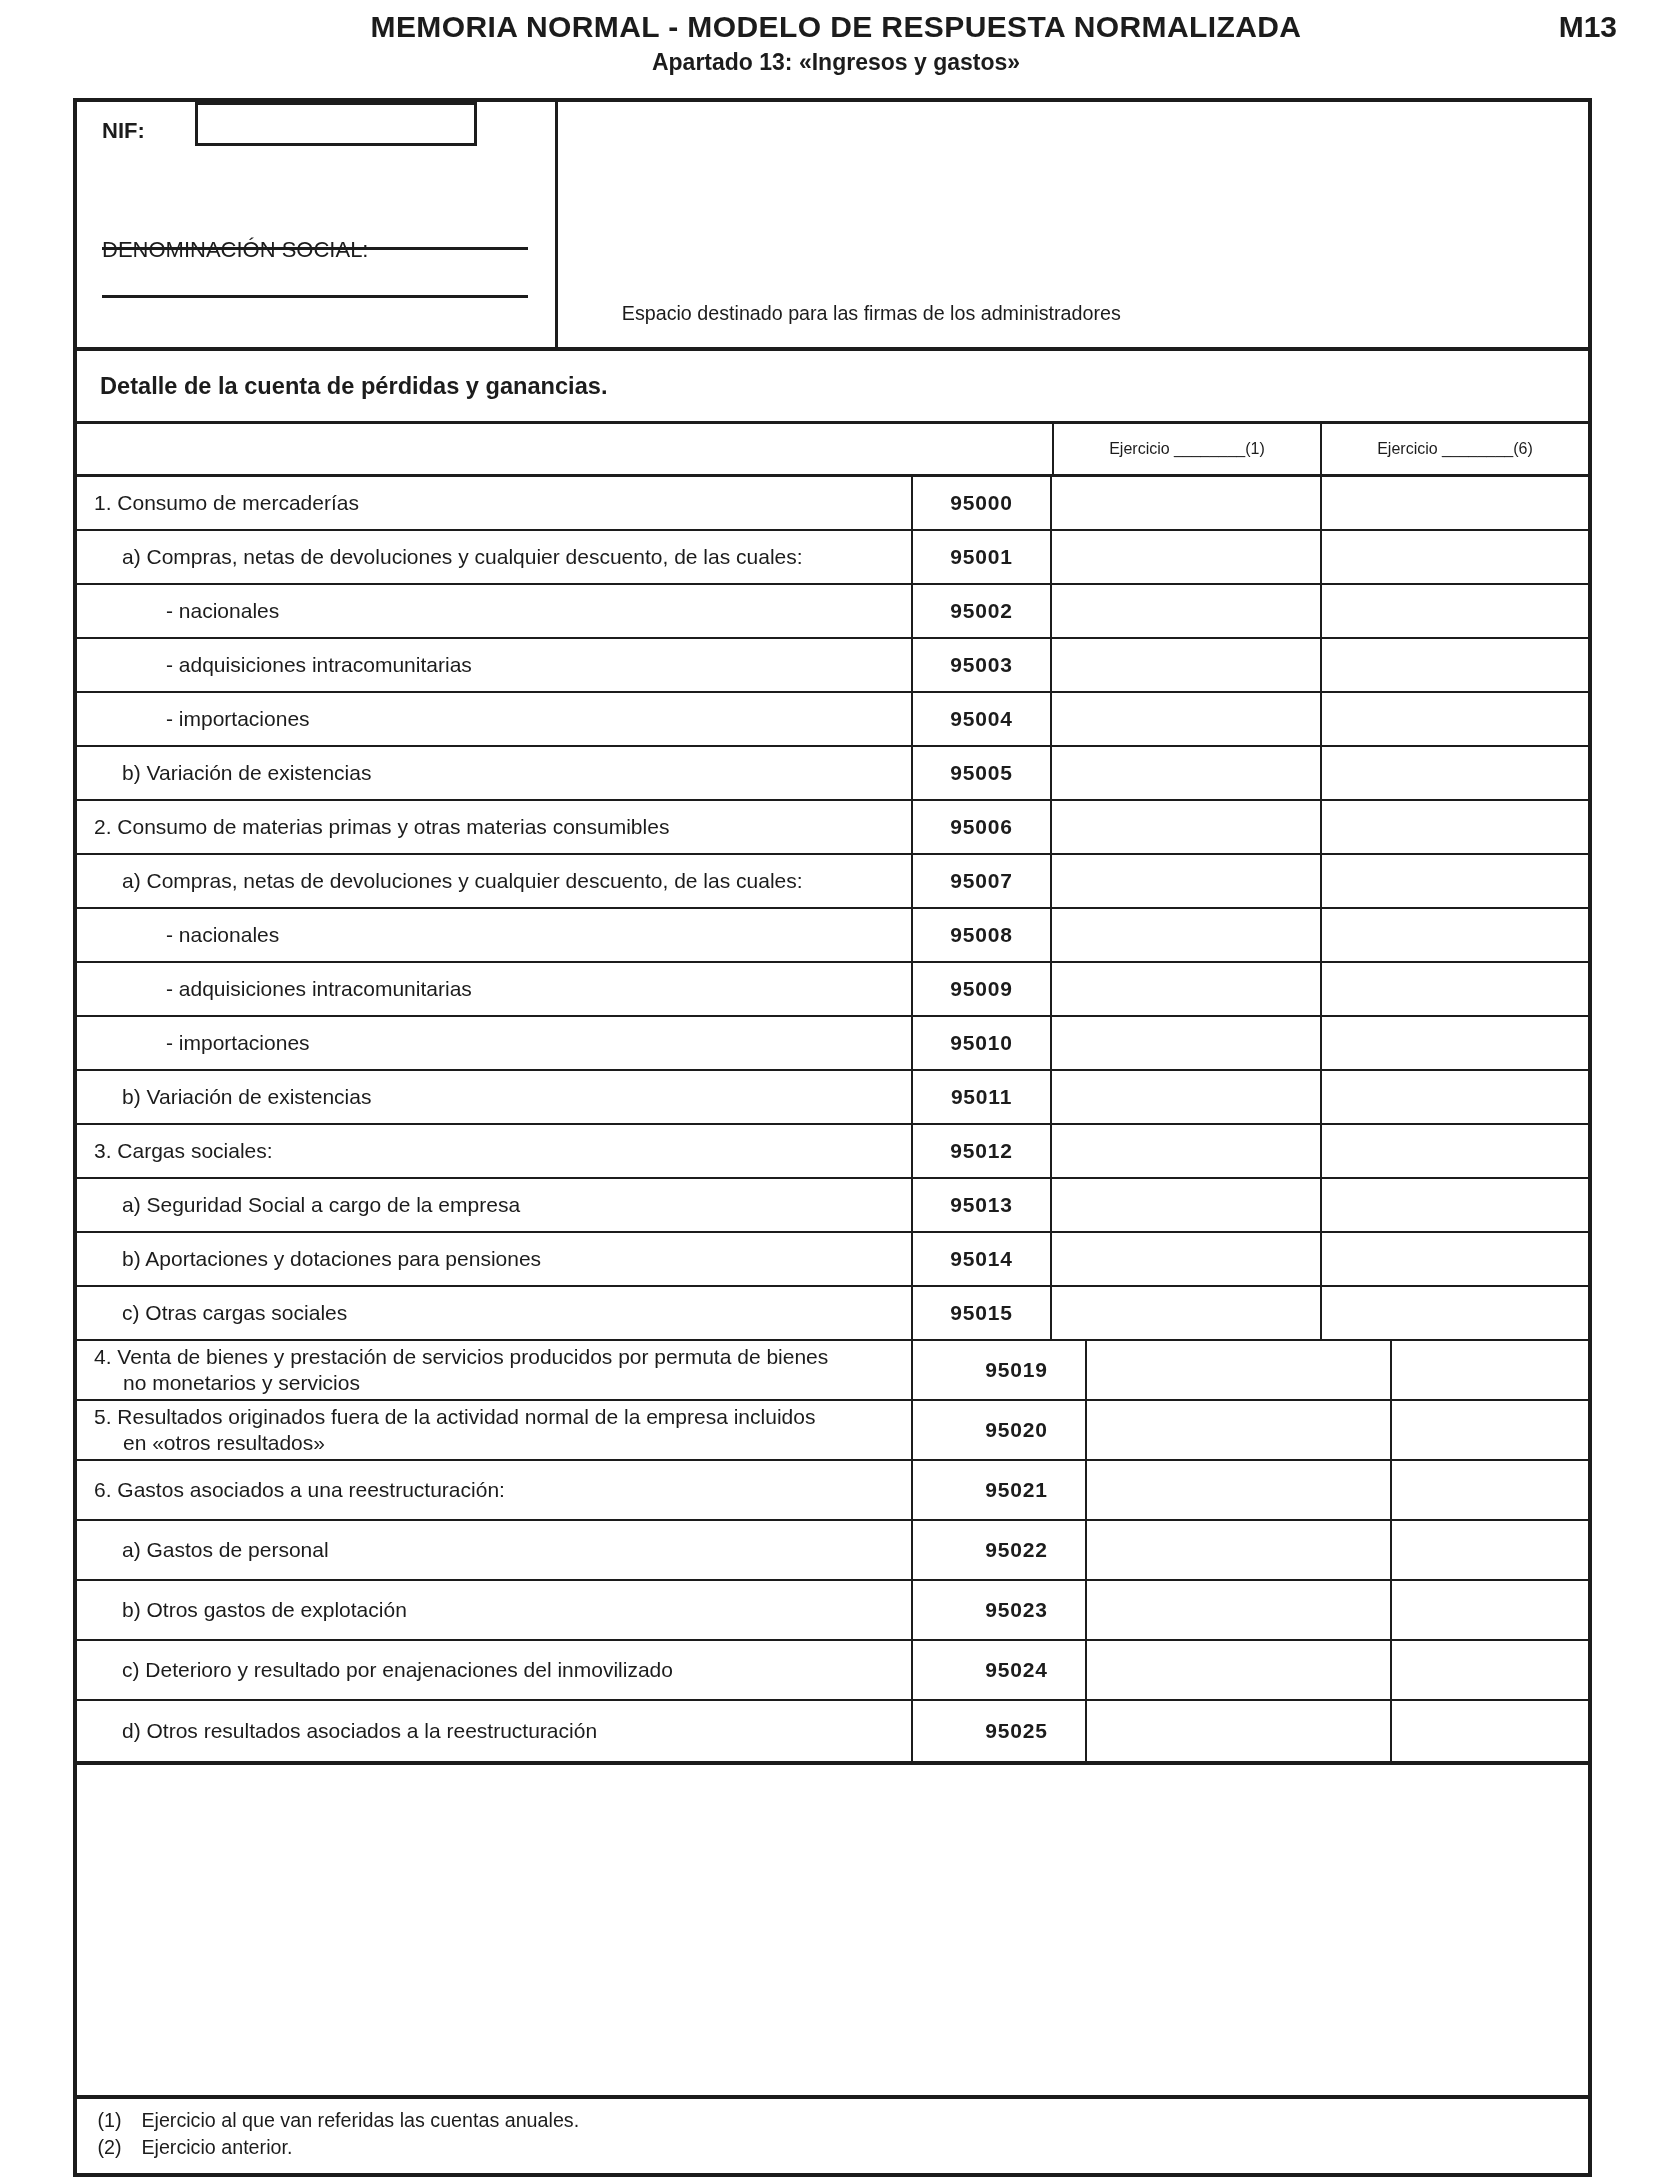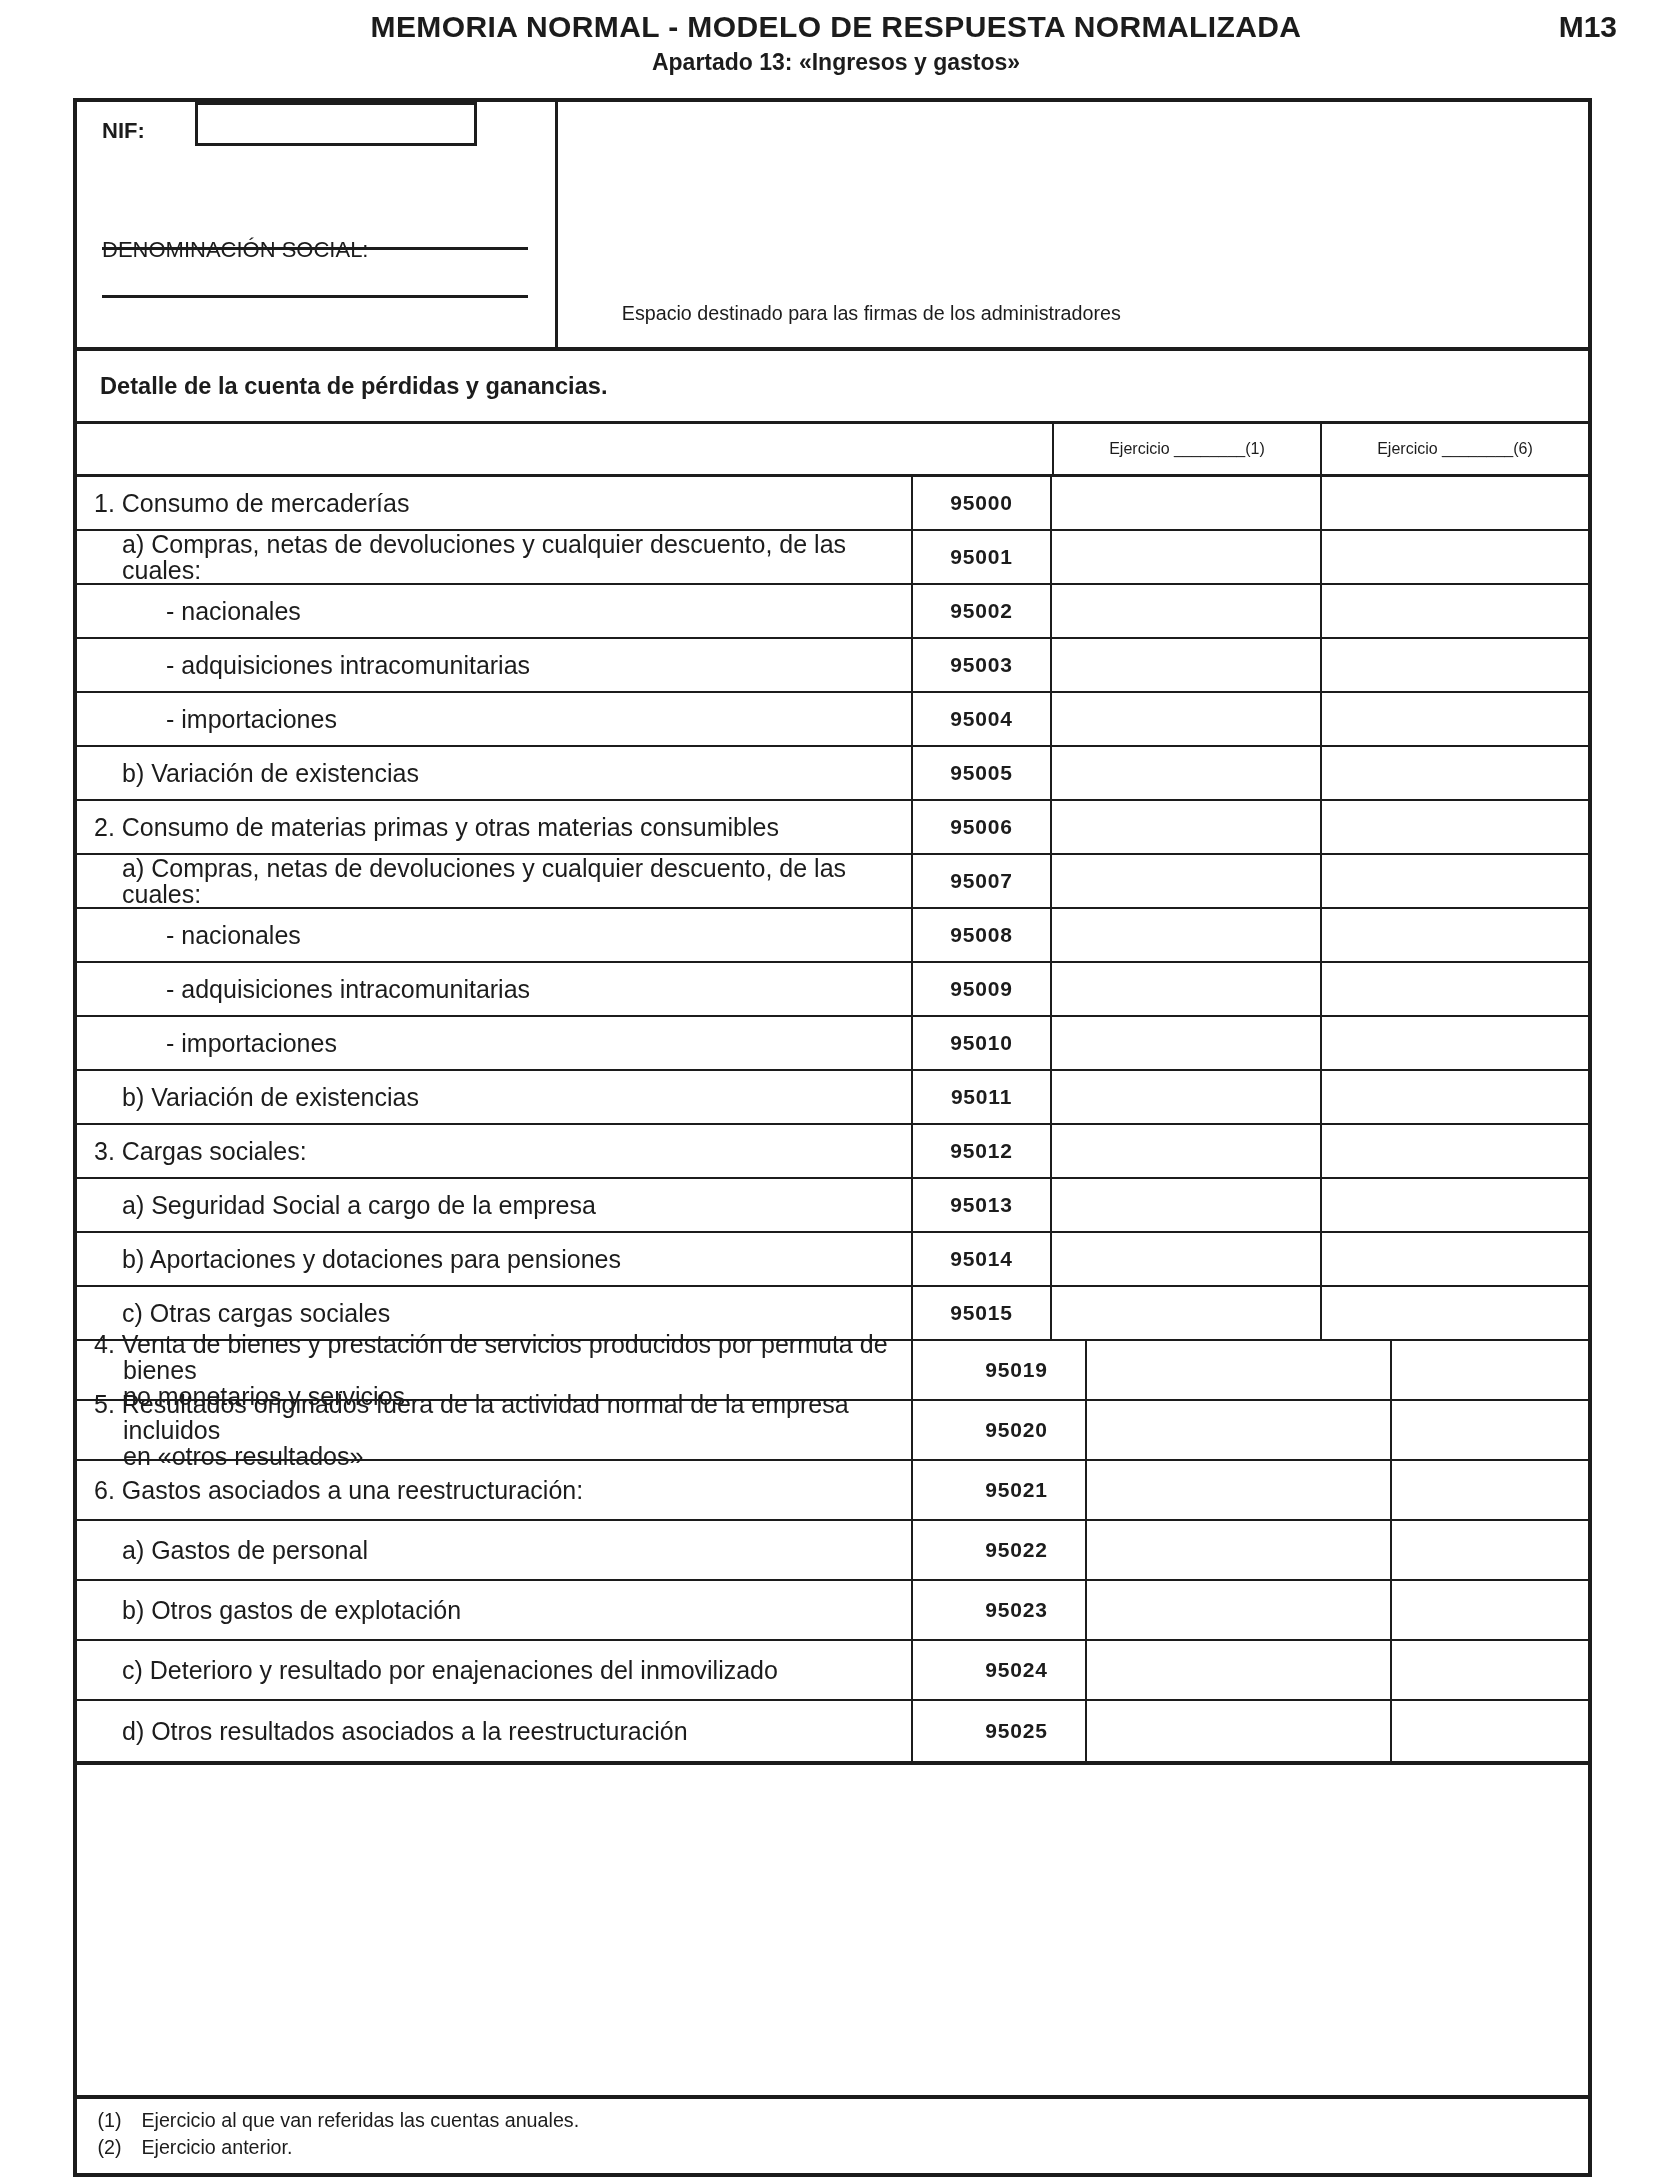--- a/index.html
+++ b/index.html
@@ -58,21 +58,21 @@
   .ch-cell.c1{width:270px;flex:none;border-left:2.4px solid #1c1c1c;border-right:2.4px solid #1c1c1c;}
   .ch-cell.c2{flex:1;}
   
   .sec-table{flex:none;}
   .row{display:flex;height:54px;border-bottom:2.4px solid #1c1c1c;box-sizing:border-box;}
   .row.tall{height:60px;gap:35px;}
   .row.last{border-bottom:none;}
   .cell{box-sizing:border-box;}
   .cell-desc{
     width:836px;flex:none;border-right:2.4px solid #1c1c1c;
-    display:flex;align-items:center;font-size:25px;
+    display:flex;align-items:center;font-size:21px;
   }
   .lbl{width:100%;white-space:pre-line;line-height:26px;padding-right:22px;box-sizing:border-box;}
   .lbl.lvl0{padding-left:46px;text-indent:-29px;}
   .lbl.lvl1{padding-left:45px;}
   .lbl.lvl2{padding-left:89px;}
   .cell-code{
     width:139px;flex:none;border-right:2.4px solid #1c1c1c;
     display:flex;align-items:center;justify-content:center;
     font-size:21px;font-weight:bold;letter-spacing:0.8px;
   }

